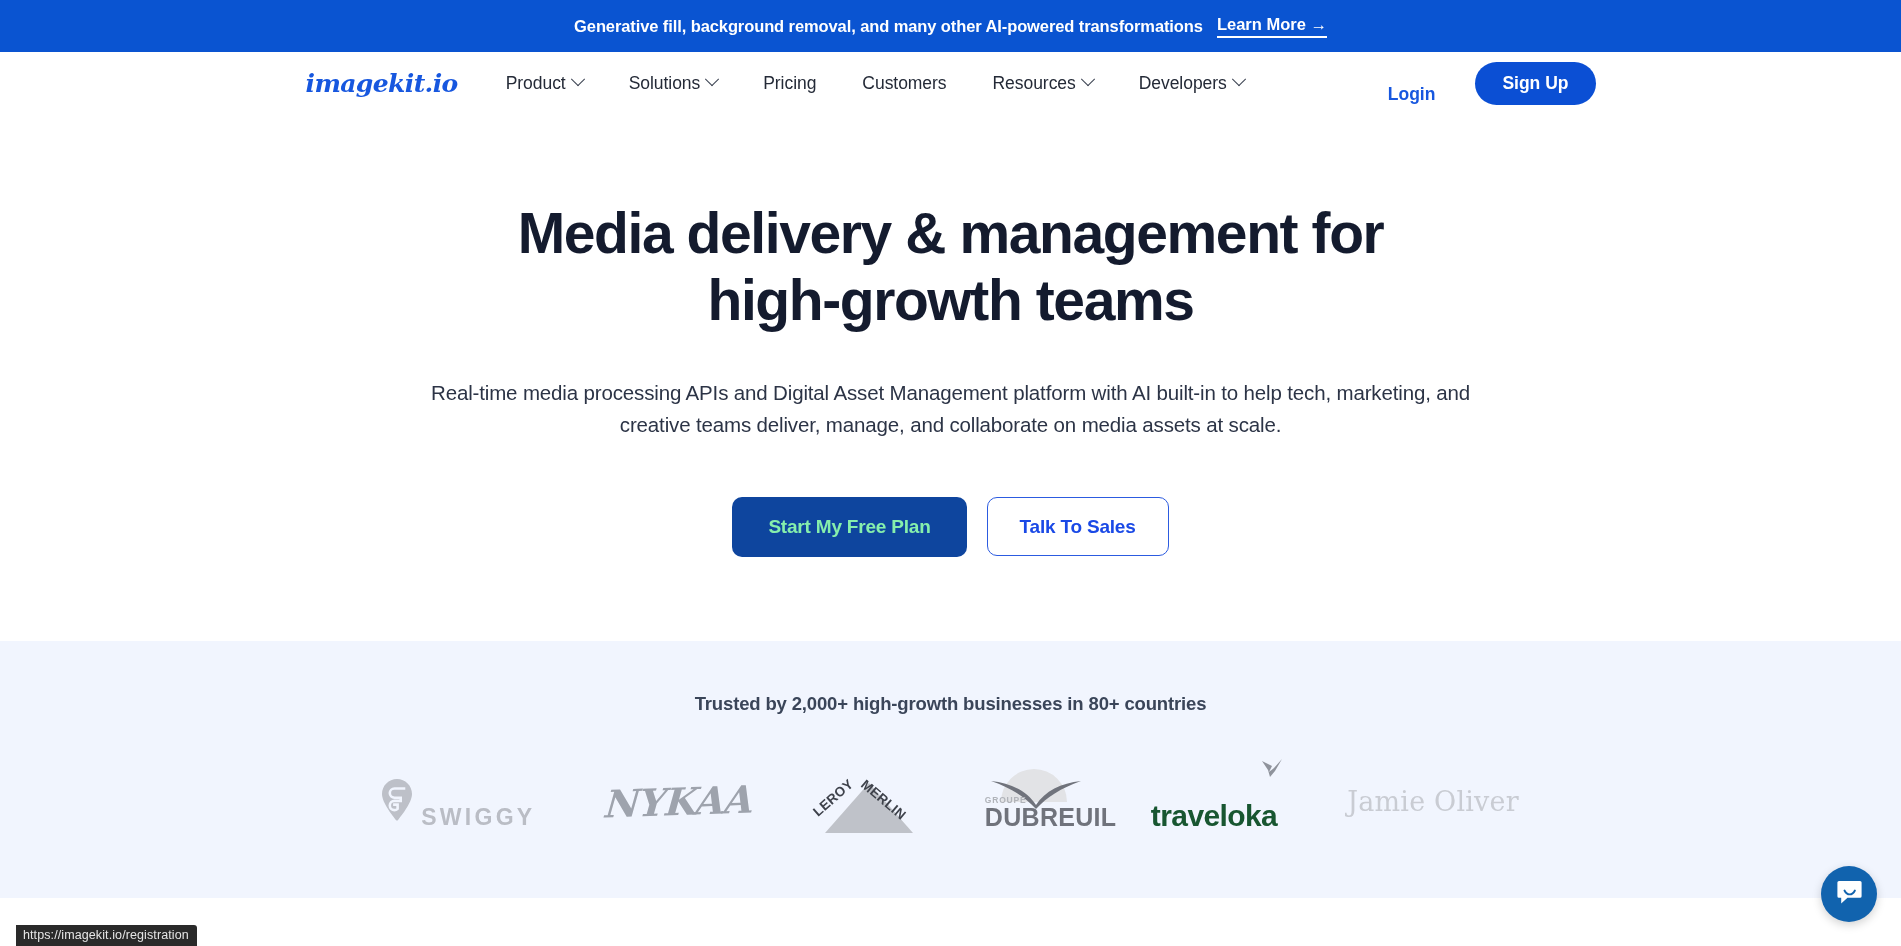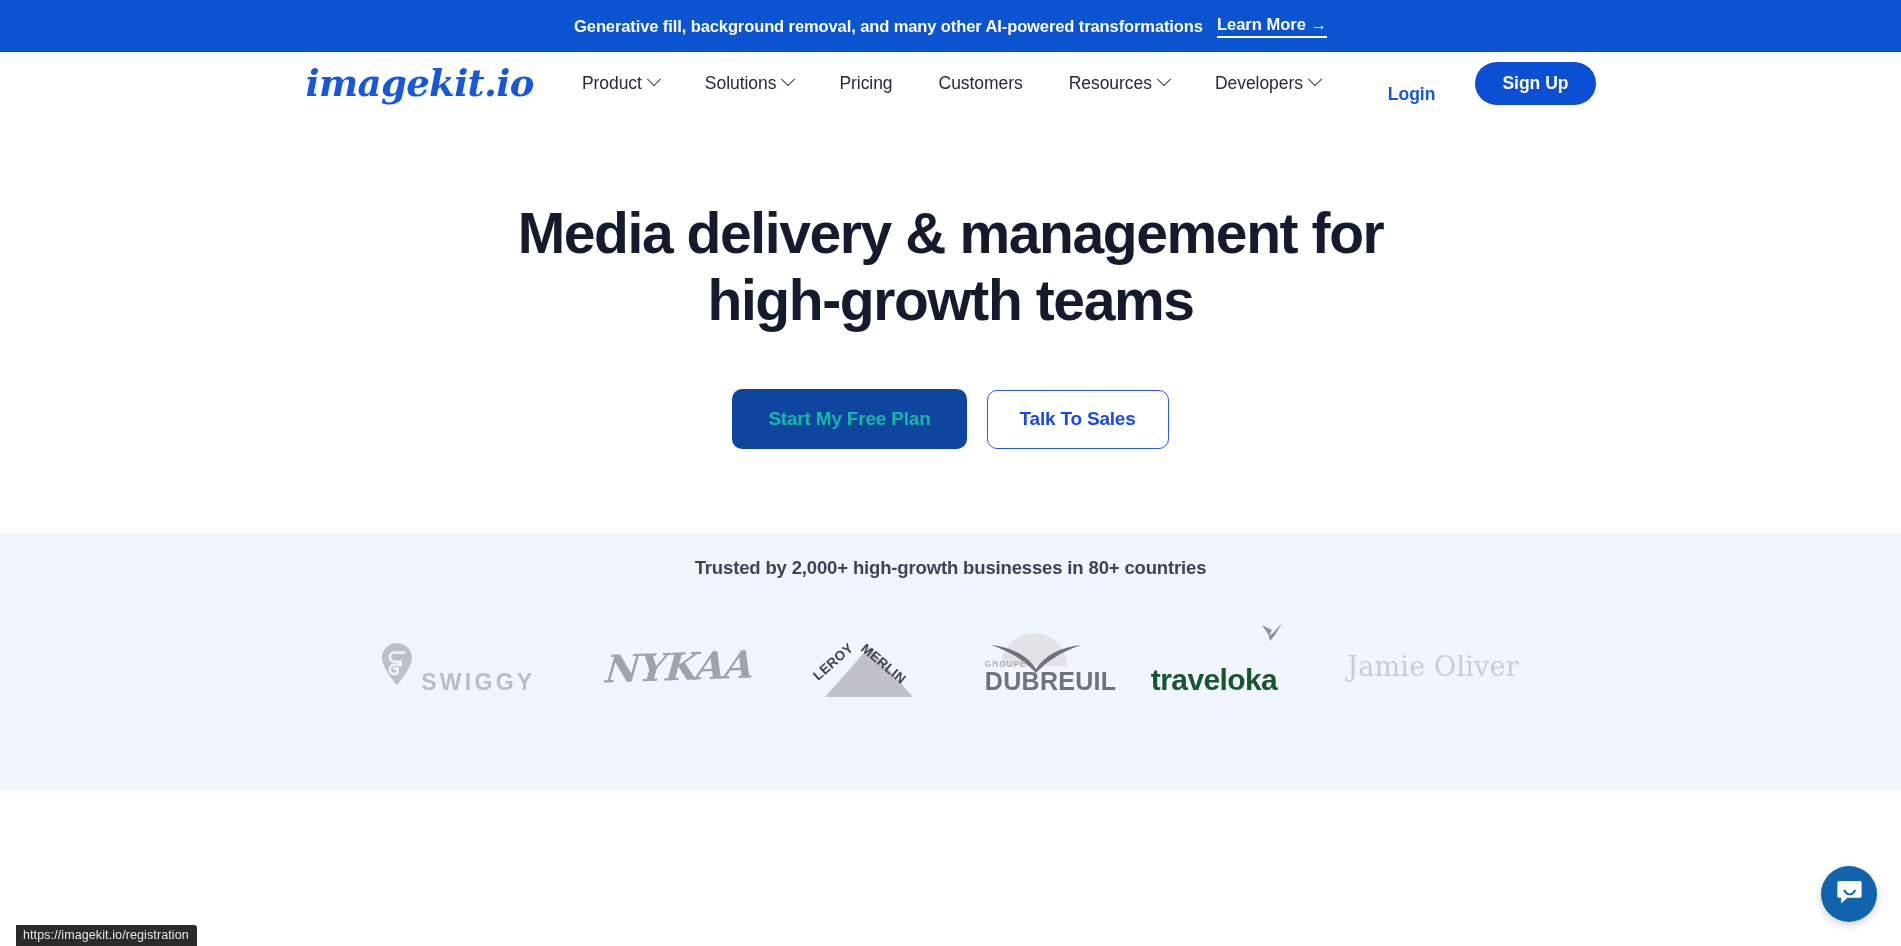--- a/index.html
+++ b/index.html
@@ -55,21 +55,21 @@
     width: 1290px;
     margin: 0 auto;
     display: flex;
     align-items: center;
     height: 100%;
   }
   .brand-logo {
     font-family: "DejaVu Serif", "Liberation Serif", serif;
     font-style: italic;
     font-weight: 700;
-    font-size: 37px;
+    font-size: 25px;
     color: #1757DF;
     letter-spacing: -0.6px;
     line-height: 1;
     margin-right: 48px;
     cursor: pointer;
     user-select: none;
   }
   .nav-links {
     display: flex;
     align-items: flex-end;
@@ -148,21 +148,21 @@
   }
   .hero-ctas {
     margin-top: 56px;
     display: flex;
     justify-content: center;
     align-items: center;
     gap: 20px;
   }
   .btn-primary {
     background: #0E459E;
-    color: #14b8a6;
+    color: #86efac;
     font-size: 19px;
     font-weight: 700;
     border: none;
     border-radius: 10px;
     padding: 19px 36px;
     cursor: pointer;
     font-family: "Liberation Sans", sans-serif;
     letter-spacing: -0.2px;
   }
   .btn-secondary {
@@ -175,21 +175,21 @@
     padding: 17.5px 32px;
     cursor: pointer;
     font-family: "Liberation Sans", sans-serif;
     letter-spacing: -0.2px;
   }
 
   
   .trust-section {
     background: #F1F5FE;
     height: 257px;
-    padding-top: 24px;
+    padding-top: 52px;
     box-sizing: border-box;
     text-align: center;
   }
   .trust-heading {
     font-size: 18.5px;
     font-weight: 700;
     color: #3A4559;
     letter-spacing: -0.15px;
   }
   .logo-row {
@@ -344,20 +344,21 @@
 
   </div>
 </header>
 
 <section class="hero">
   <h1 class="hero-title">
     <span>Media delivery &amp; management for</span><br>
     <span>high-growth teams</span>
   </h1>
 
+  <p class="hero-sub">Real-time media processing APIs and Digital Asset Management platform with AI built-in to help tech, marketing, and creative teams deliver, manage, and collaborate on media assets at scale.</p>
 
   <div class="hero-ctas">
     <button class="btn-primary">Start My Free Plan</button>
     <button class="btn-secondary">Talk To Sales</button>
   </div>
 </section>
 
 <section class="trust-section">
   <div class="trust-heading">Trusted by 2,000+ high-growth businesses in 80+ countries</div>
 

